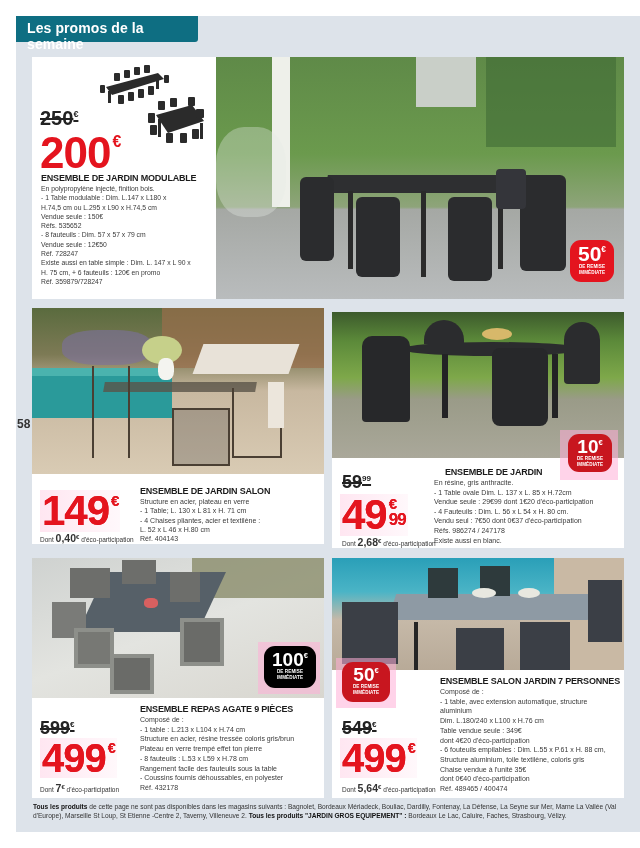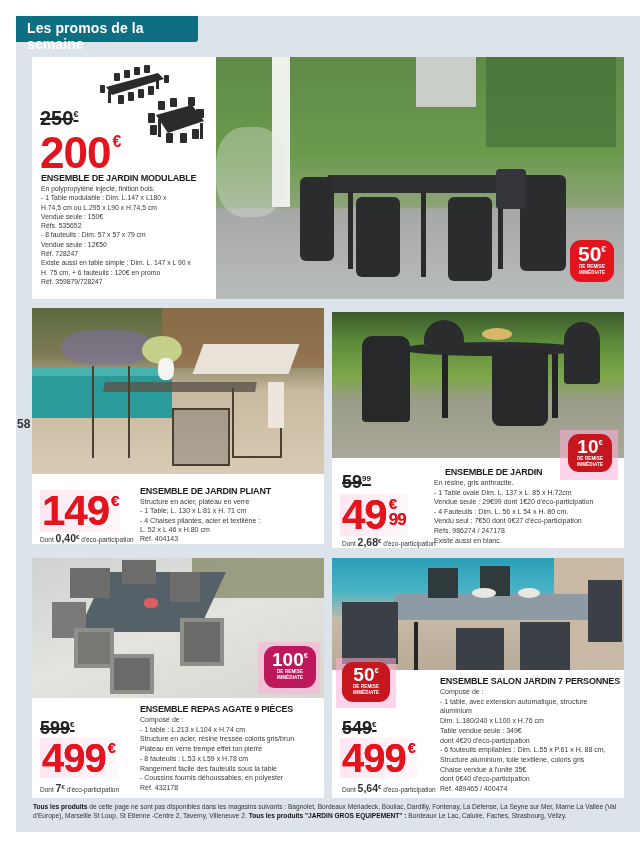--- a/index.html
+++ b/index.html
@@ -151,21 +151,21 @@
     <div style="position:absolute; left:140px; top:100px; width:58px; height:58px; border:2px solid #4a3f33; background:rgba(50,50,55,0.25);"></div>
     <div style="position:absolute; left:200px; top:80px; width:50px; height:70px; border:2px solid #4a3f33; border-top:none;"></div>
     <div style="position:absolute; left:236px; top:74px; width:16px; height:46px; background:#ece6dc;"></div>
   </div>
   <div class="new-price shadow" style="left:8px; top:182px; font-size:42px;text-align:center;">
     <span>149</span><span class="cur">€</span>
   </div>
   <div class="eco" style="left:8px; top:224px;">
     <span>Dont</span> <b>0,40</b><sup>€</sup> <span>d'éco-participation</span>
   </div>
-  <div class="prod-title" style="left:108px; top:178px;">ENSEMBLE DE JARDIN PLIANT</div>
+  <div class="prod-title" style="left:108px; top:178px;">ENSEMBLE DE JARDIN SALON</div>
   <div class="prod-desc" style="left:108px; top:189px; font-size:7px; line-height:9.3px;">
     <div>Structure en acier, plateau en verre</div>
     <div>- 1 Table; L. 130 x L 81 x H. 71 cm</div>
     <div>- 4 Chaises pliantes, acier et textilène :</div>
     <div>L. 52 x L 46 x H.80 cm</div>
     <div>Réf. 404143</div>
   </div>
 </div>
 
 <div class="card" style="left:332px; top:312px; width:292px; height:236px;">
@@ -214,21 +214,21 @@
     <div style="position:absolute; left:38px; top:10px; width:40px; height:30px; background:#6d6e6b;"></div>
     <div style="position:absolute; left:90px; top:2px; width:34px; height:24px; background:#6d6e6b;"></div>
     <div style="position:absolute; left:138px; top:14px; width:30px; height:30px; background:#6d6e6b;"></div>
     <div style="position:absolute; left:20px; top:44px; width:34px; height:36px; background:#7a7b78;"></div>
     <div style="position:absolute; left:42px; top:70px; width:40px; height:40px; background:#777874; border:4px solid #8d8f8a;"></div>
     <div style="position:absolute; left:78px; top:96px; width:44px; height:40px; background:#6a6b68; border:4px solid #8d8f8a;"></div>
     <div style="position:absolute; left:148px; top:60px; width:44px; height:48px; background:#6a6b68; border:4px solid #8d8f8a;"></div>
     <div style="position:absolute; left:112px; top:40px; width:14px; height:10px; background:#d86060; border-radius:40%;"></div>
   </div>
   <div class="badge-glow" style="left:226px; top:84px; width:62px; height:52px;"></div>
-  <div class="badge" style="left:232px; top:88px; width:52px; height:42px; padding-top:4px; background:#be185d;">
+  <div class="badge" style="left:232px; top:88px; width:52px; height:42px; padding-top:4px; background:#000000;">
     <span class="amt" style="font-size:19px;"><span>100</span><sup>€</sup></span>
     <span class="lbl">DE REMISE</span>
     <span class="lbl">IMMÉDIATE</span>
   </div>
 
   <div class="old-price" style="left:8px; top:160px; font-size:18px;">
     <span>599</span><sup>€</sup>
   </div>
   <div class="new-price shadow" style="left:8px; top:180px; font-size:40px;">
     <span>499</span><span class="cur">€</span>

